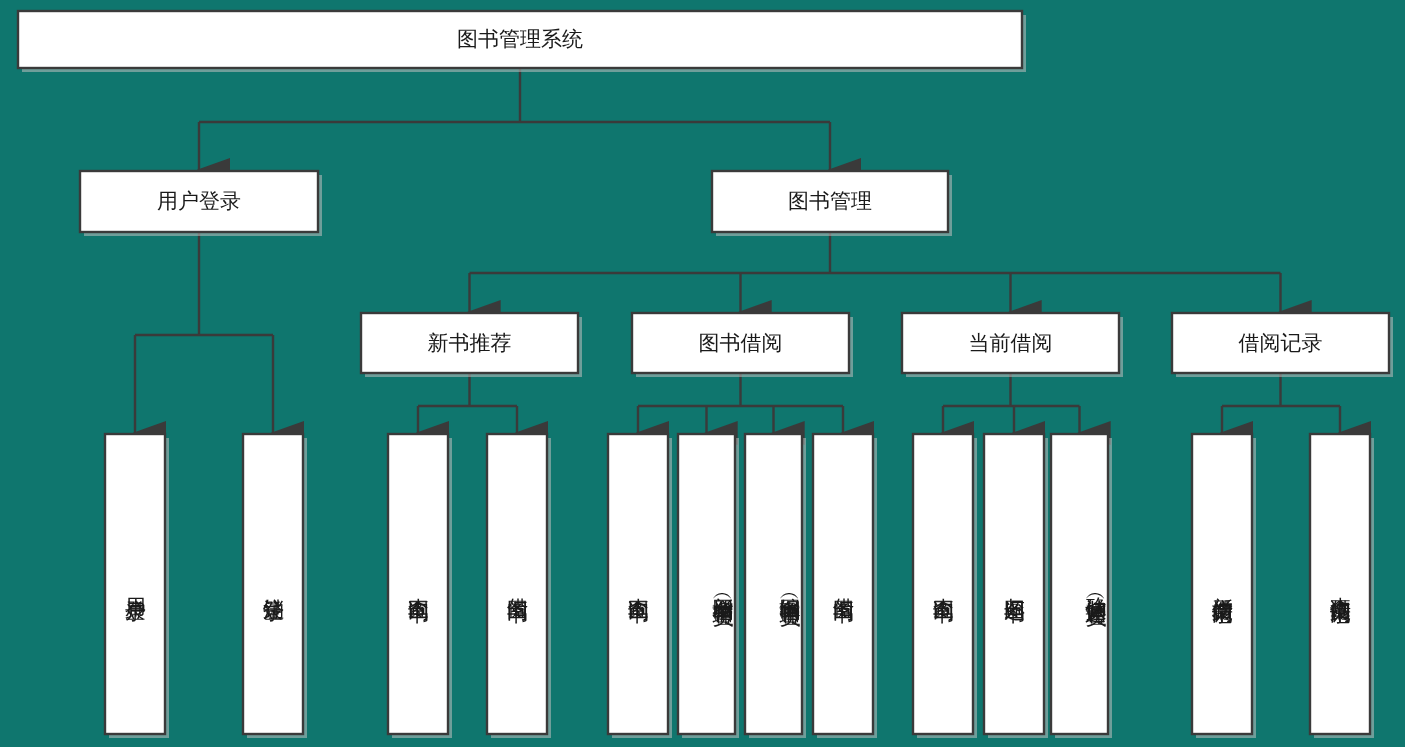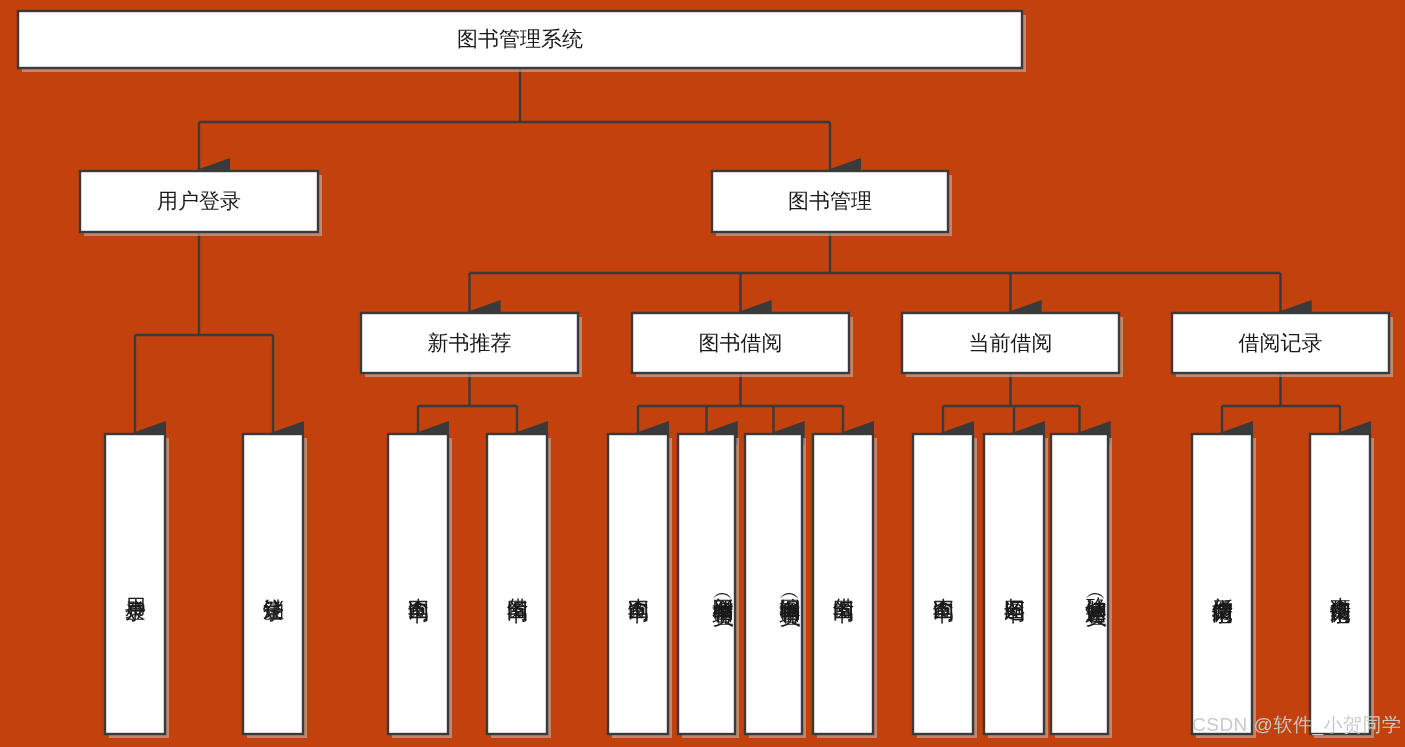--- a/index.html
+++ b/index.html
@@ -10,21 +10,21 @@
   body {
     width: 1405px;
     height: 747px;
     font-family: "Liberation Sans", "DejaVu Sans", sans-serif;
     overflow: hidden;
   }
   #diagram-root {
     position: relative;
     width: 1405px;
     height: 747px;
-    background: #c2410c;
+    background: #0f766e;
   }
   svg#flow {
     position: absolute;
     top: 0;
     left: 0;
     width: 1405px;
     height: 747px;
   }
   .node-box {
     fill: #ffffff;
@@ -194,15 +194,14 @@
       <div class="vlabel top" style="left: 678px; top: 440px; width: 57px; height: 294px;">新增图书（管理员）</div>
       <div class="vlabel top" style="left: 745px; top: 440px; width: 57px; height: 294px;">编辑图书（管理员）</div>
       <div class="vlabel center" style="left: 813px; top: 434px; width: 60px; height: 300px;">借阅图书</div>
       <div class="vlabel center" style="left: 913px; top: 434px; width: 60px; height: 300px;">查询图书</div>
       <div class="vlabel center" style="left: 984px; top: 434px; width: 60px; height: 300px;">归还图书</div>
       <div class="vlabel top" style="left: 1051px; top: 440px; width: 57px; height: 294px;">确认归还（管理员）</div>
       <div class="vlabel center" style="left: 1192px; top: 434px; width: 60px; height: 300px;">新增借阅记录</div>
       <div class="vlabel center" style="left: 1310px; top: 434px; width: 60px; height: 300px;">查询借阅记录</div>
     </div>
 
-  <div class="watermark" style="left: 1192px; top: 712px;">CSDN @软件_小贺同学</div>
 
 </div>
 
 </body></html>

